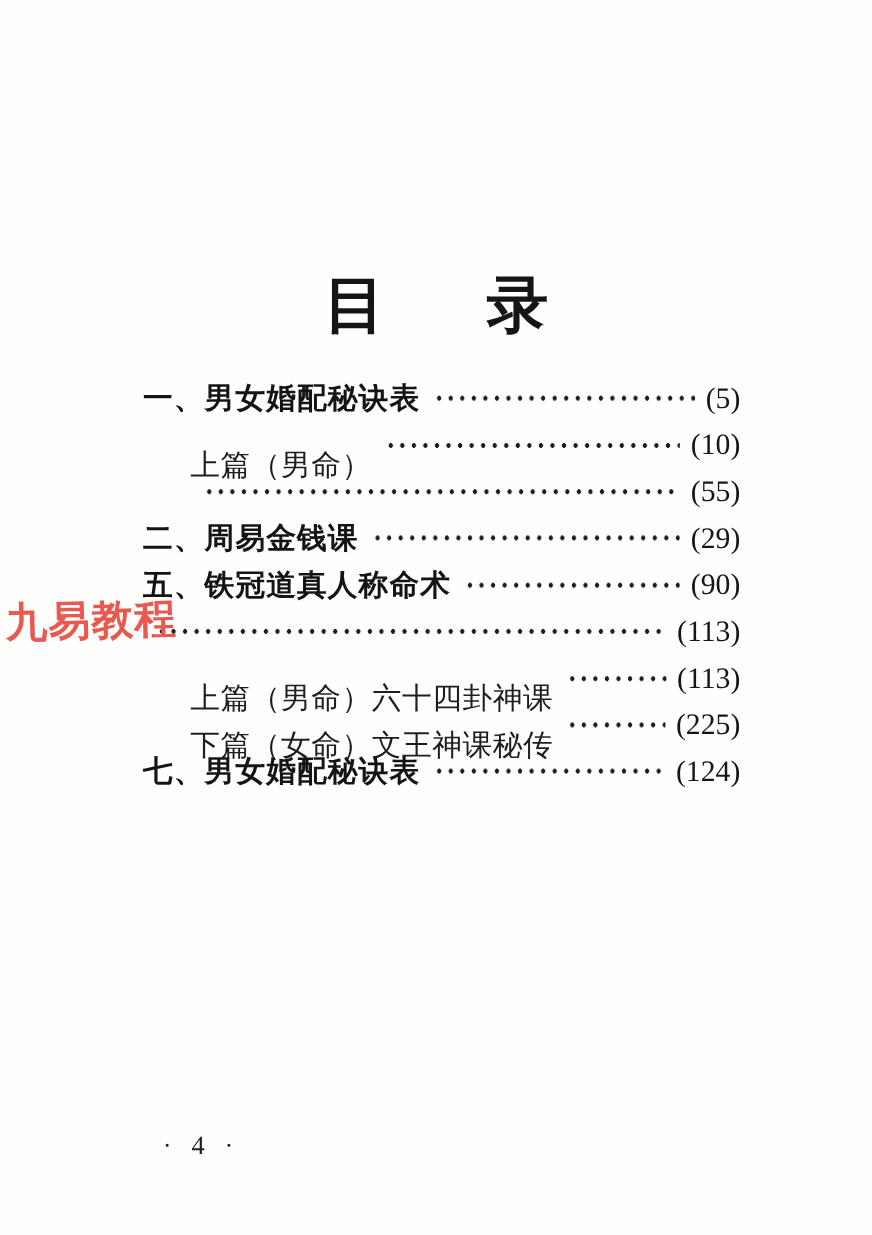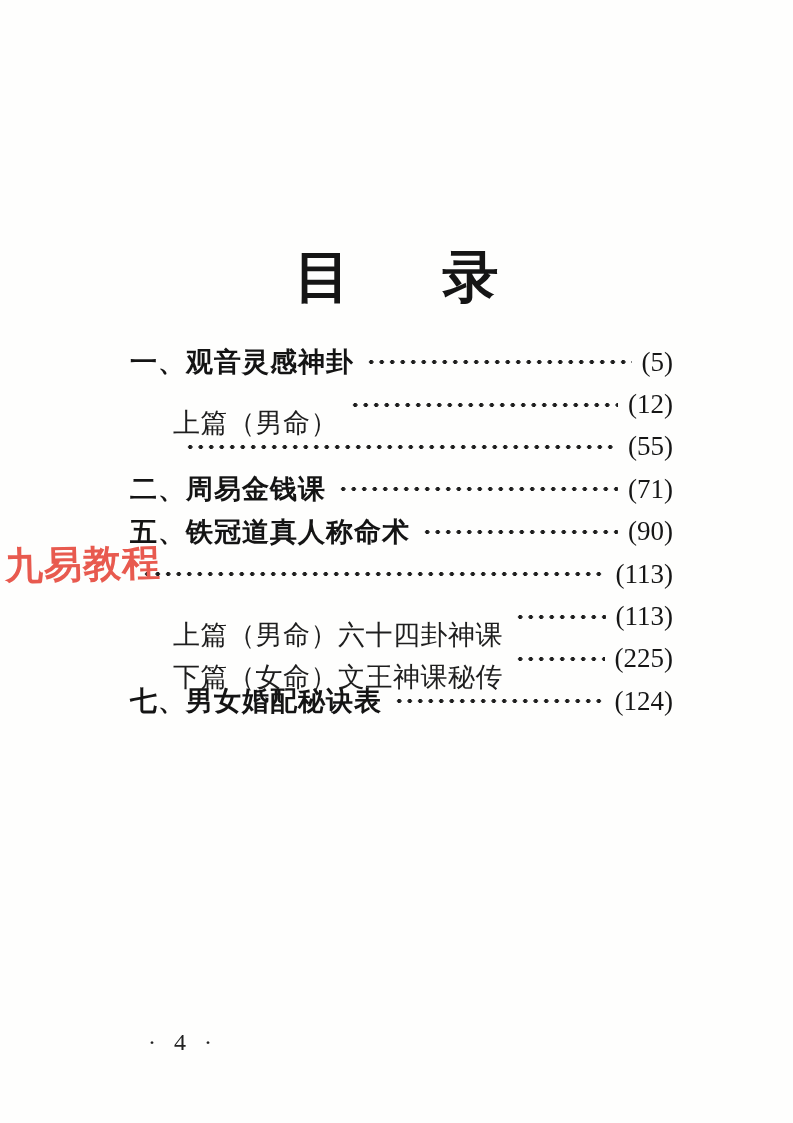--- a/index.html
+++ b/index.html
@@ -97,37 +97,37 @@
 
 <div class="page">
 
   <div class="doc-title">
     <span>目</span>
     <span>录</span>
   </div>
 
   <div class="toc">
       <div class="toc-row level-1">
-    <span class="toc-label">一、观音灵感神卦</span>
+    <span class="toc-label">一、男女婚配秘诀表</span>
     <span class="toc-leader"></span>
     <span class="toc-page">(5)</span>
   </div>
       <div class="toc-row level-2">
     <span class="toc-label">上篇（男命）</span>
     <span class="toc-leader"></span>
-    <span class="toc-page">(12)</span>
+    <span class="toc-page">(10)</span>
   </div>
       <div class="toc-row level-2">
     <span class="toc-leader"></span>
     <span class="toc-page">(55)</span>
   </div>
       <div class="toc-row level-1">
     <span class="toc-label">二、周易金钱课</span>
     <span class="toc-leader"></span>
-    <span class="toc-page">(71)</span>
+    <span class="toc-page">(29)</span>
   </div>
       <div class="toc-row level-1">
     <span class="toc-label">五、铁冠道真人称命术</span>
     <span class="toc-leader"></span>
     <span class="toc-page">(90)</span>
   </div>
       <div class="toc-row level-1">
     <span class="toc-leader"></span>
     <span class="toc-page">(113)</span>
   </div>

